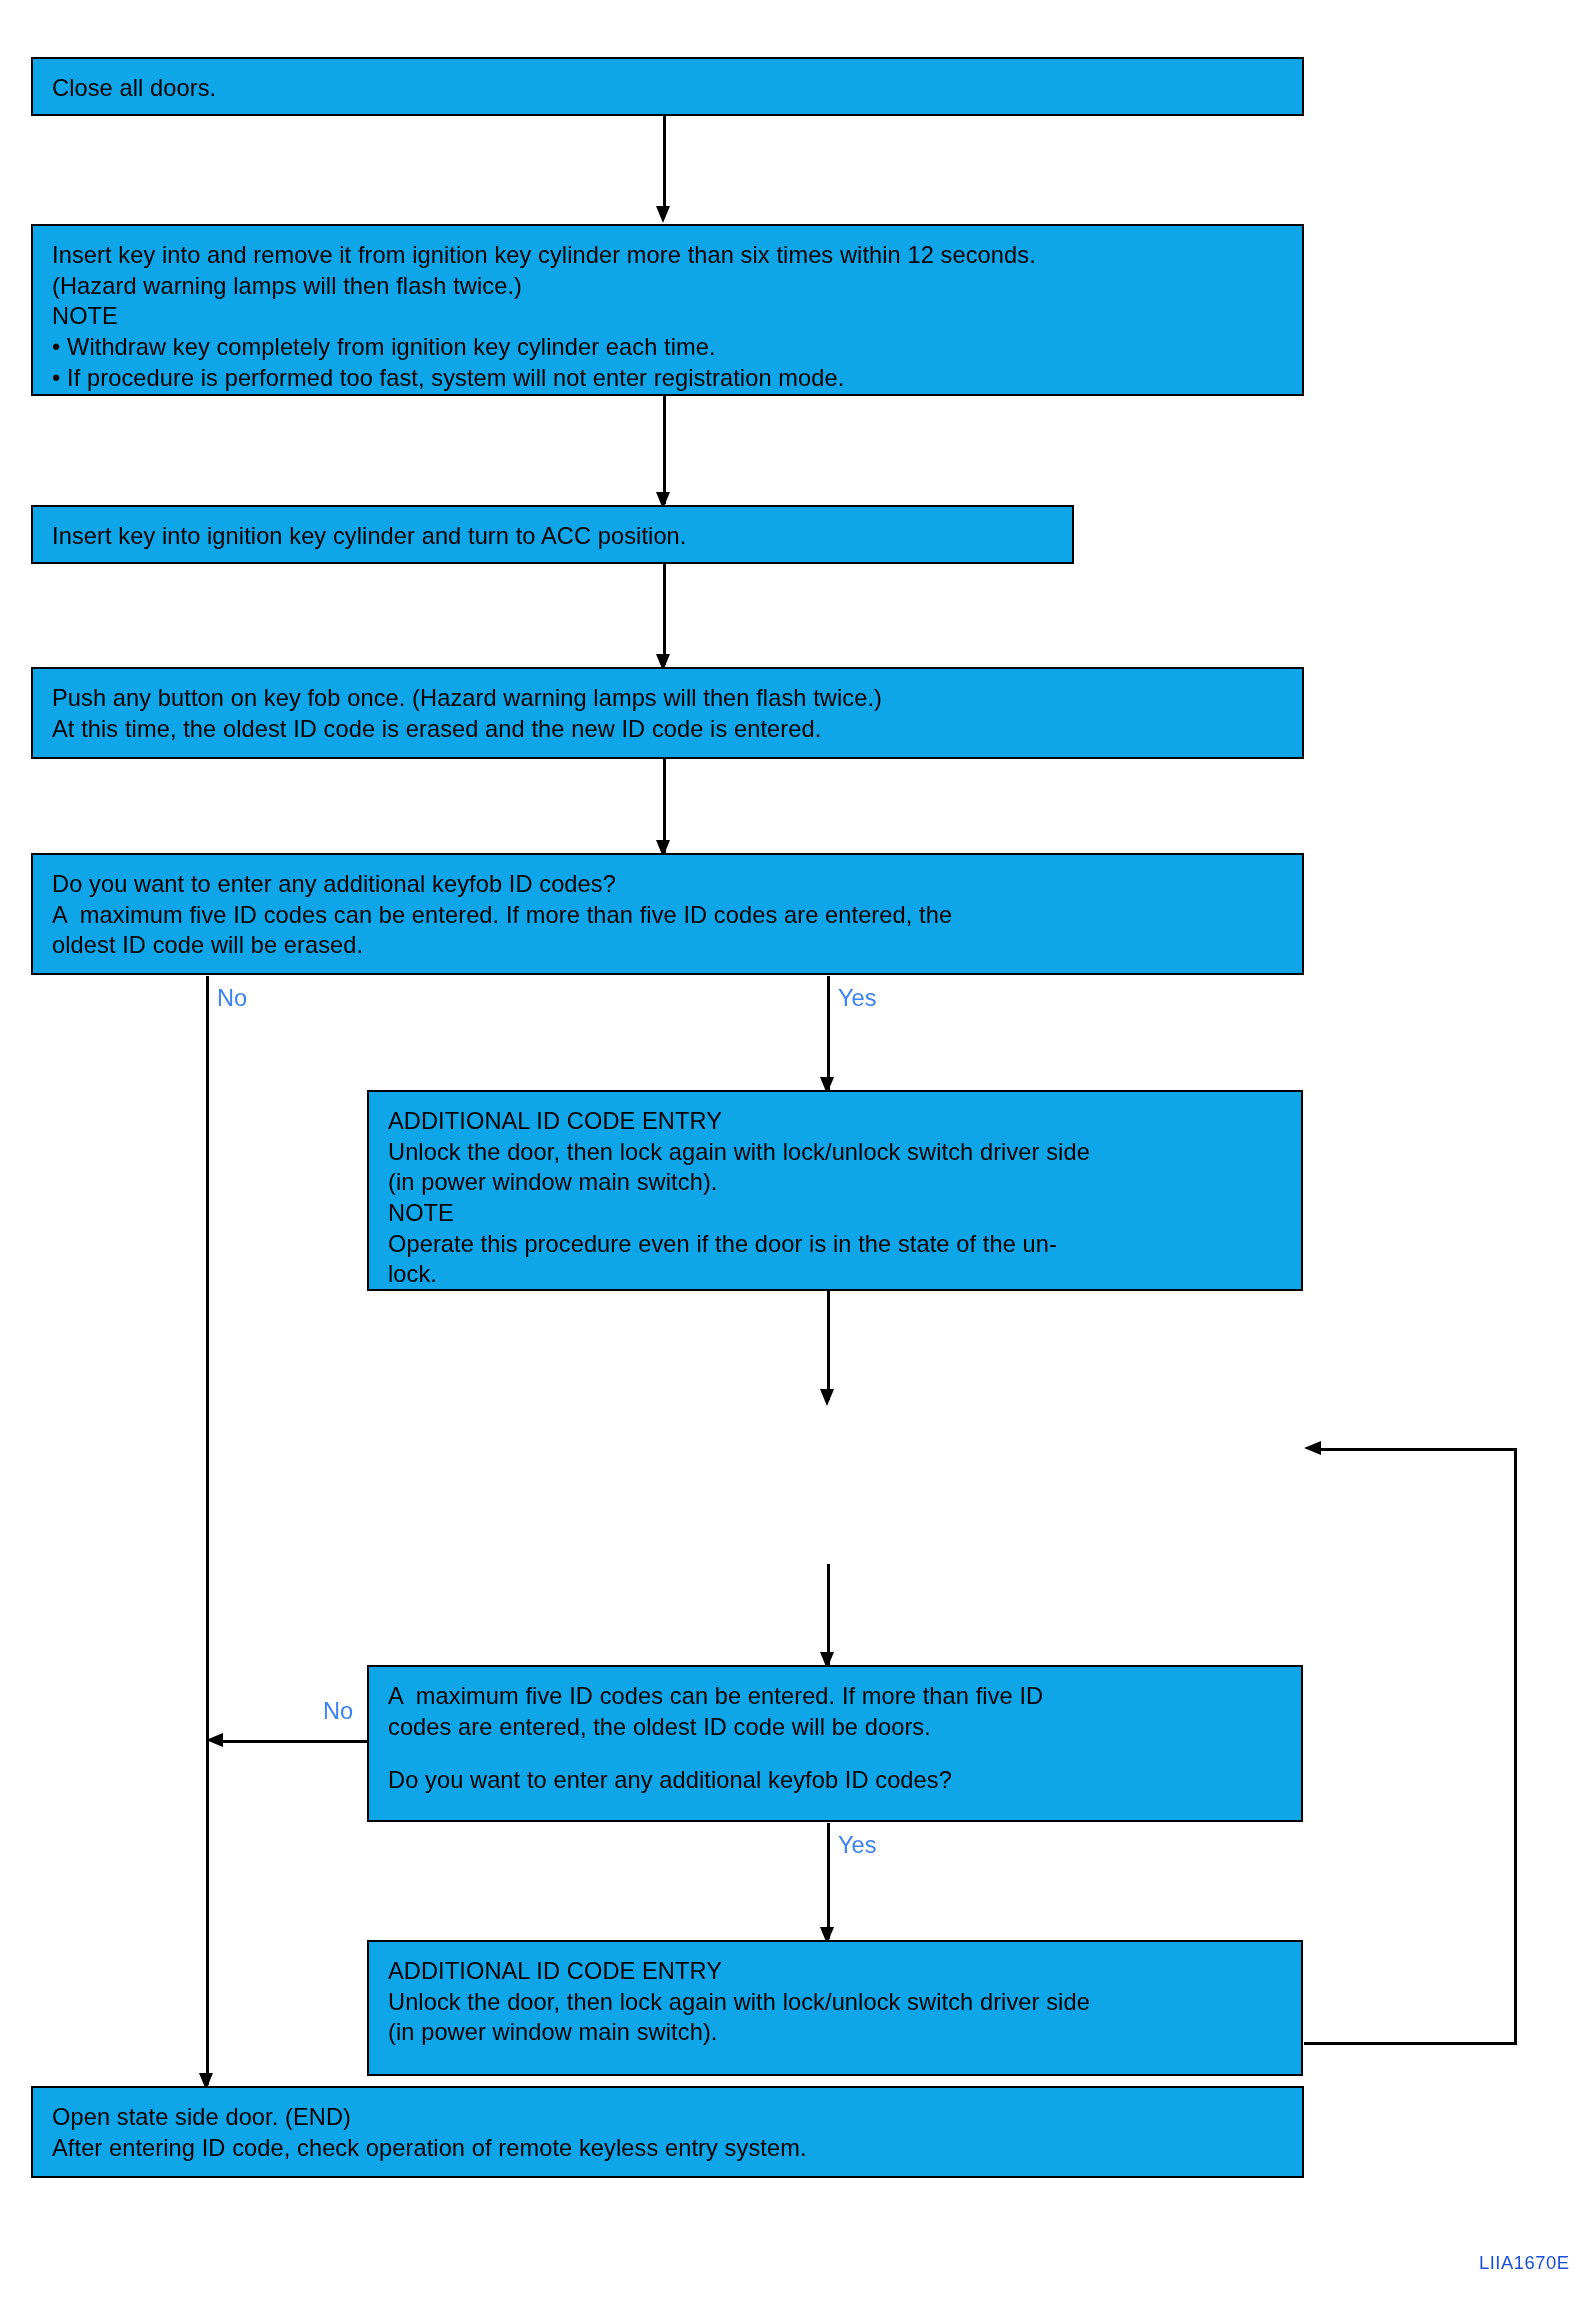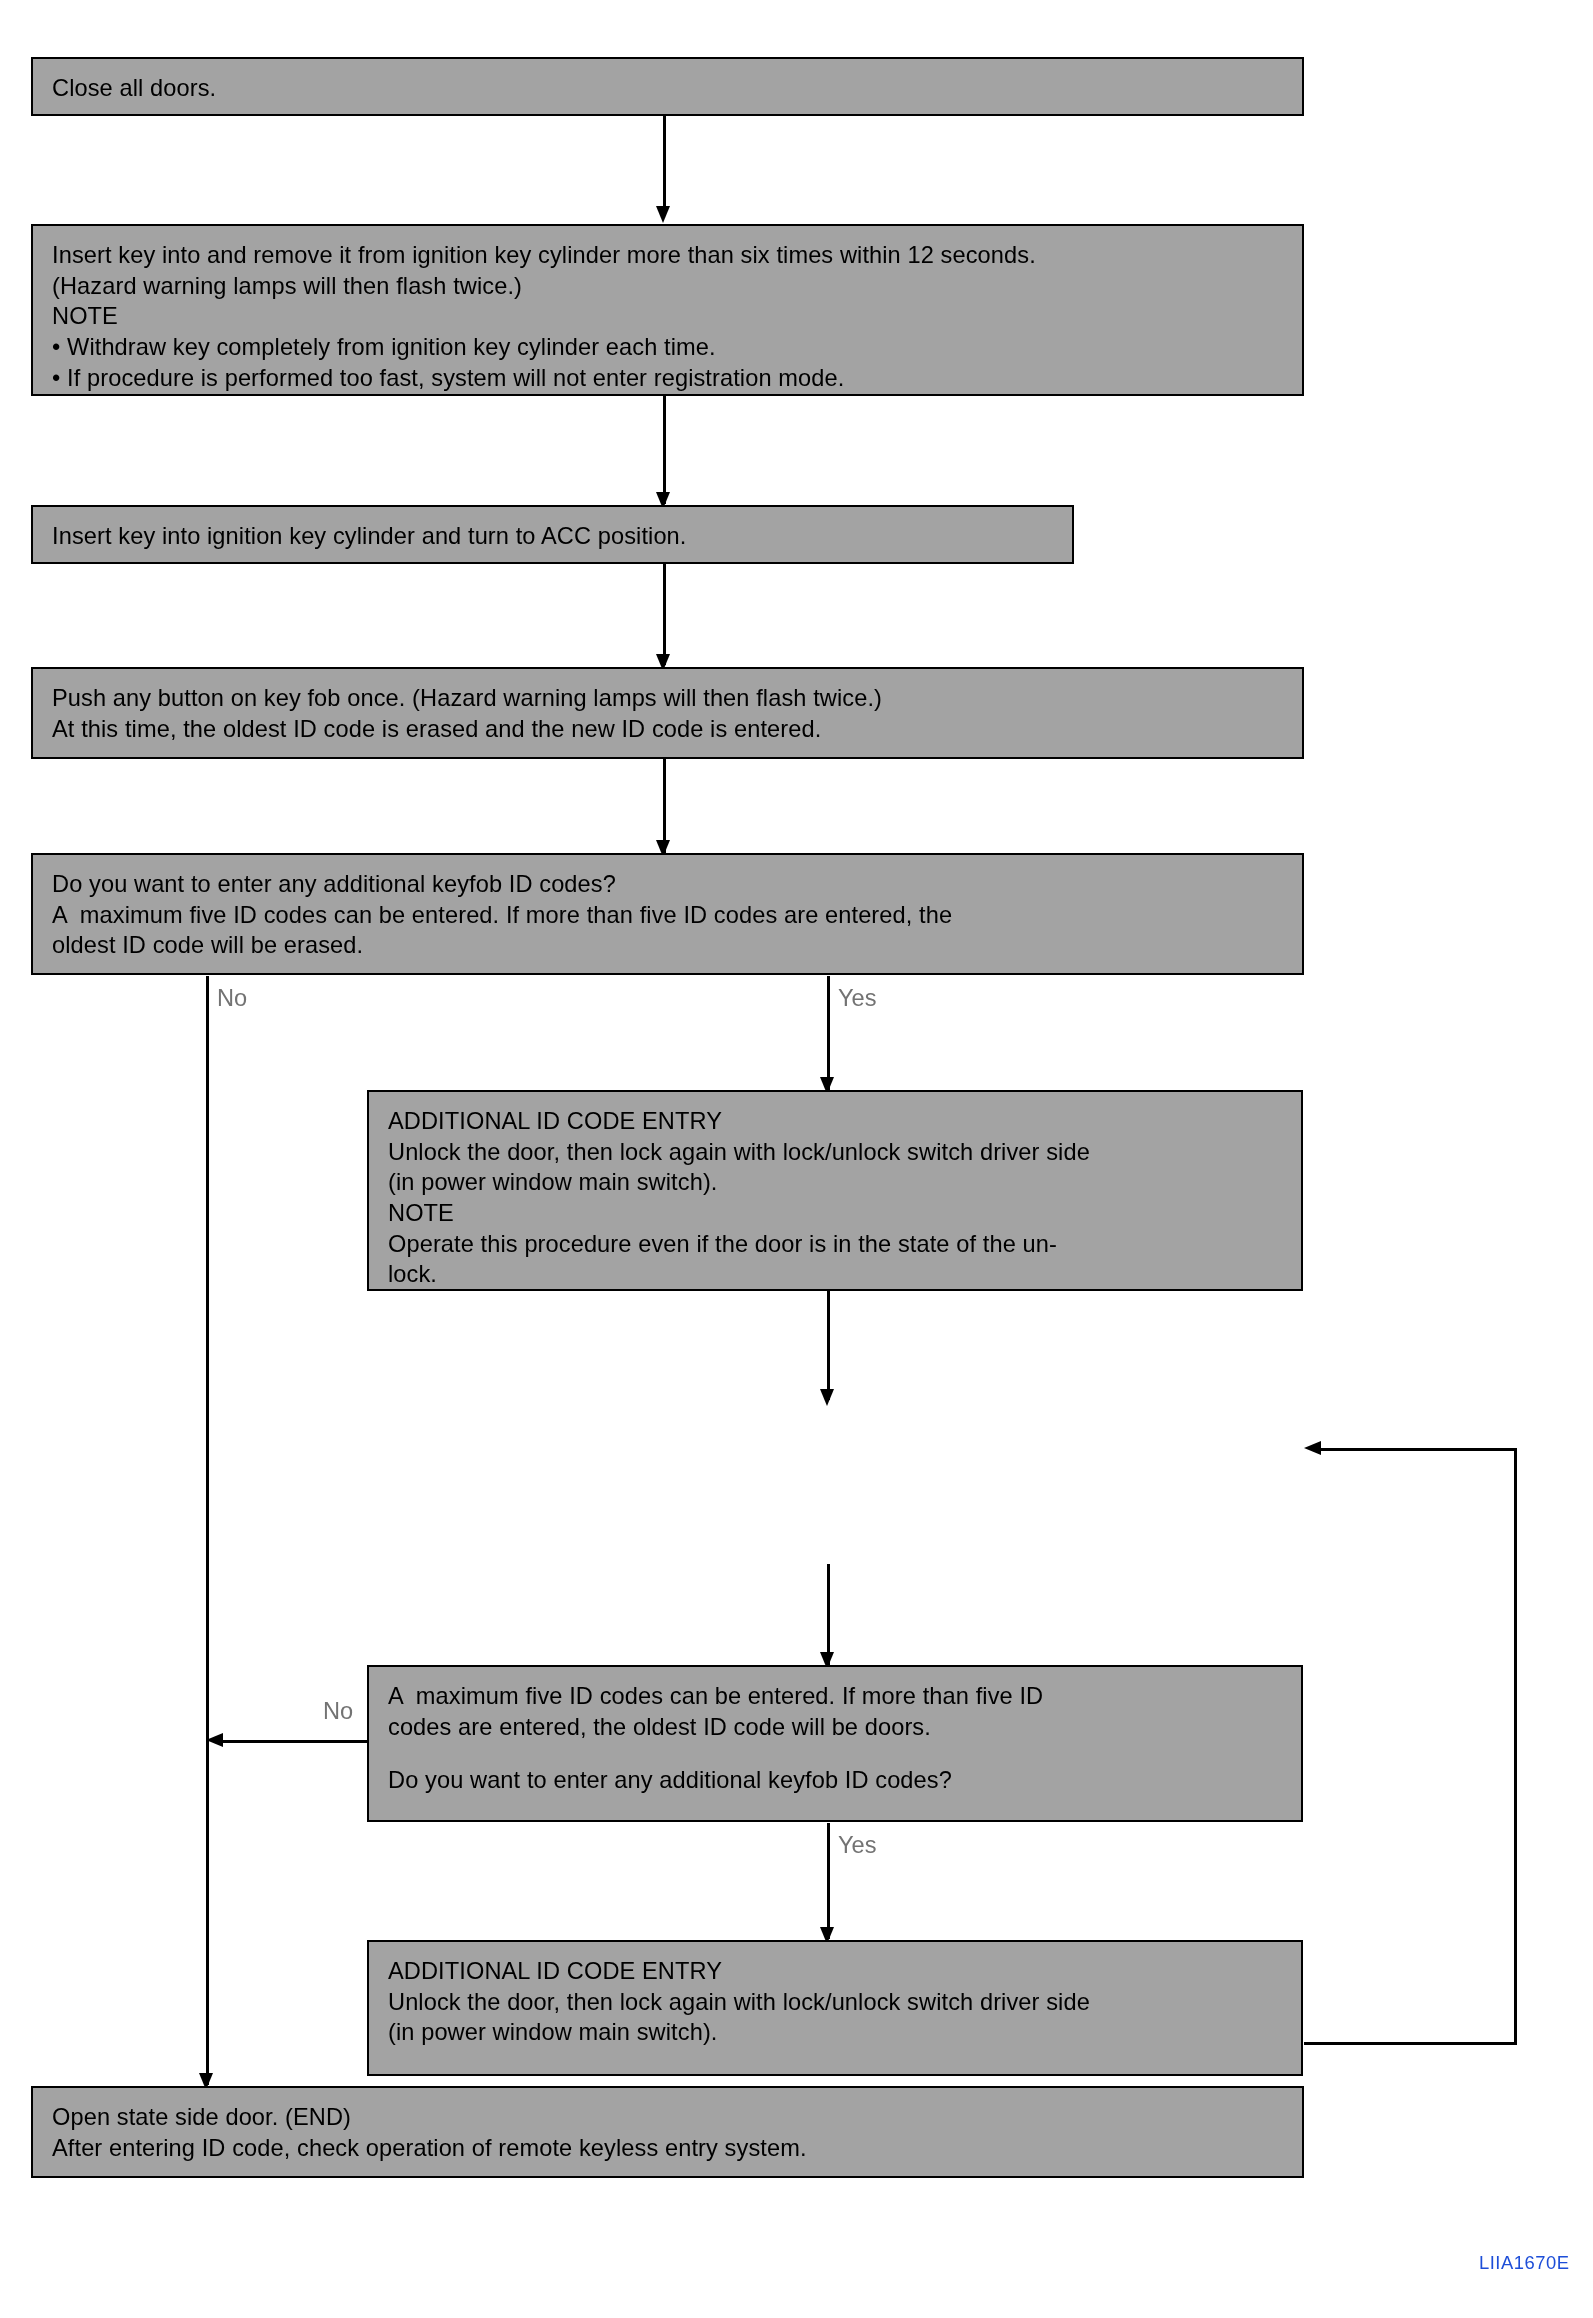--- a/index.html
+++ b/index.html
@@ -17,21 +17,21 @@
     height: 2319px;
     background: #ffffff;
     overflow: hidden;
   }
 
   
   .fbox {
     position: absolute;
     box-sizing: border-box;
     border: 2.6px solid #000000;
-    background: #a3a3a3;
+    background: #0ea5e9;
     padding: 14px 19px 14px 19px;
     font-size: 23.6px;
     line-height: 1.30;
     letter-spacing: 0.1px;
   }
   .fbox p {
     margin: 0;
     white-space: pre-wrap;
   }
   .fbox p.b { font-weight: normal; }
@@ -63,21 +63,21 @@
     border-top: 7.9px solid transparent;
     border-bottom: 7.9px solid transparent;
     border-right: 17.5px solid #000000;
   }
 
   
   .blabel {
     position: absolute;
     font-size: 23.6px;
     line-height: 1;
-    color: #737373;
+    color: #3b82f6;
     white-space: nowrap;
   }
 
   
   .figcode {
     position: absolute;
     font-size: 18.4px;
     letter-spacing: 0.5px;
     color: #1d4ed8;
     white-space: nowrap;

